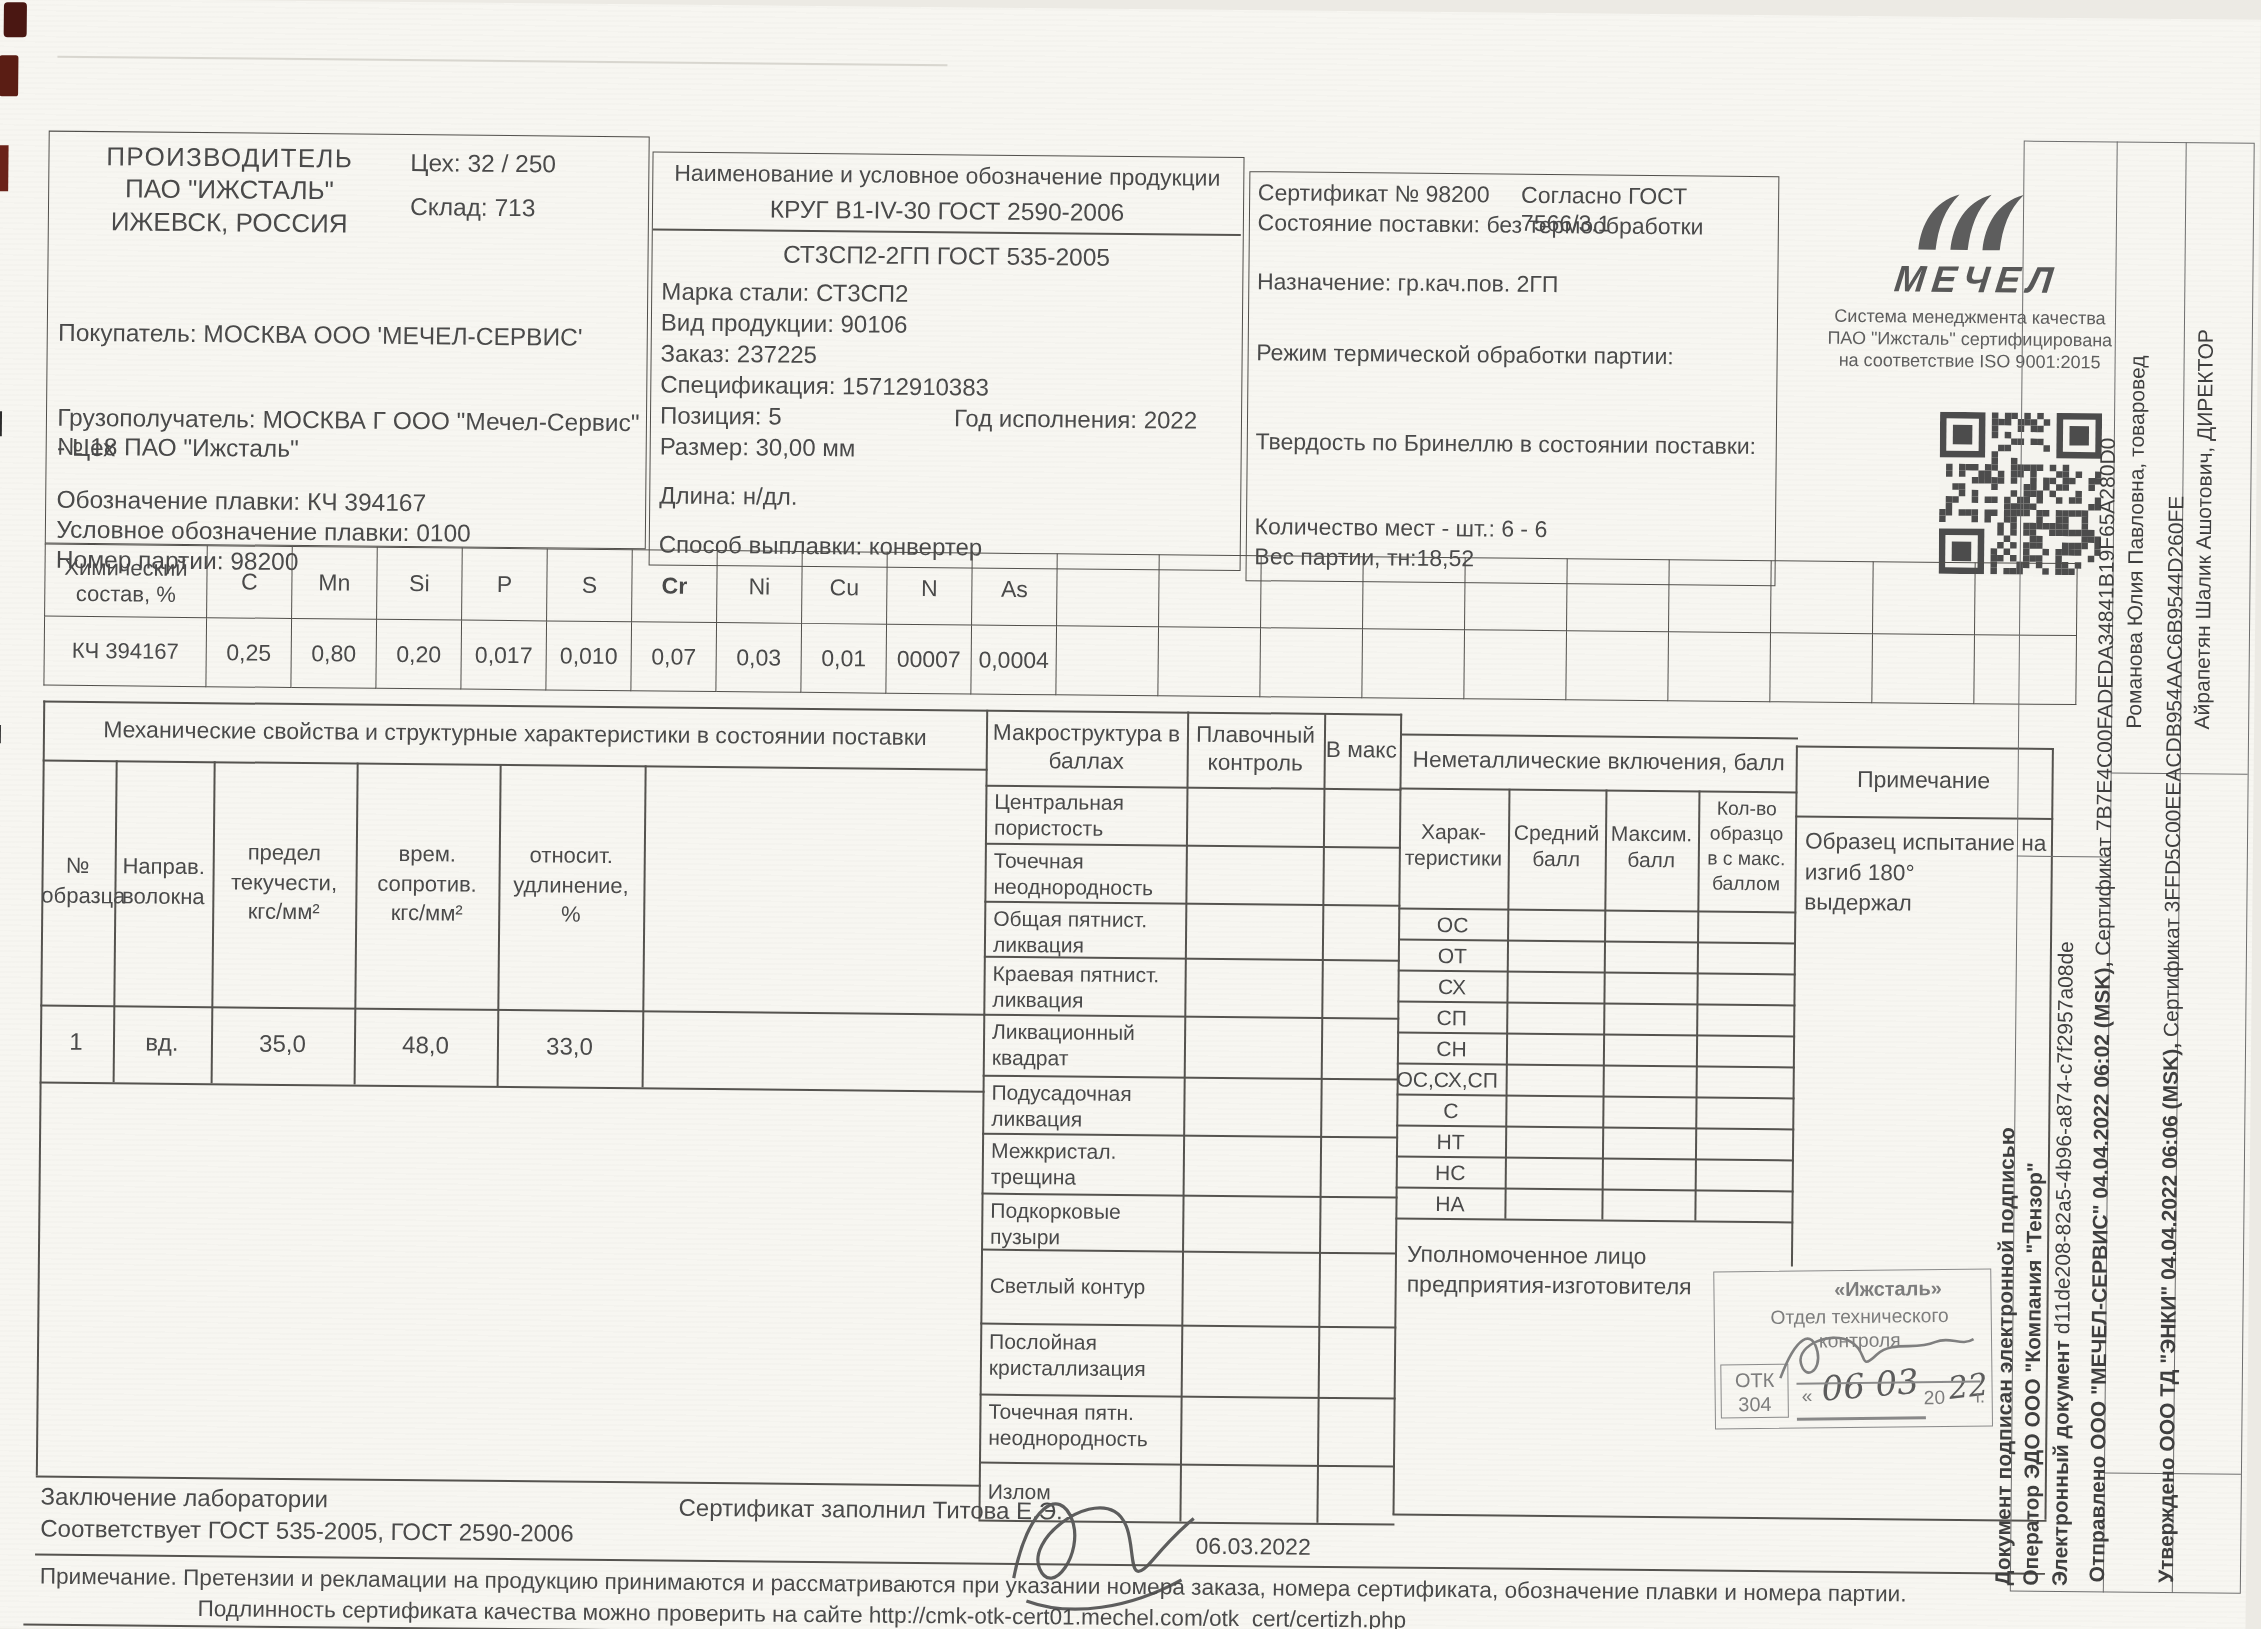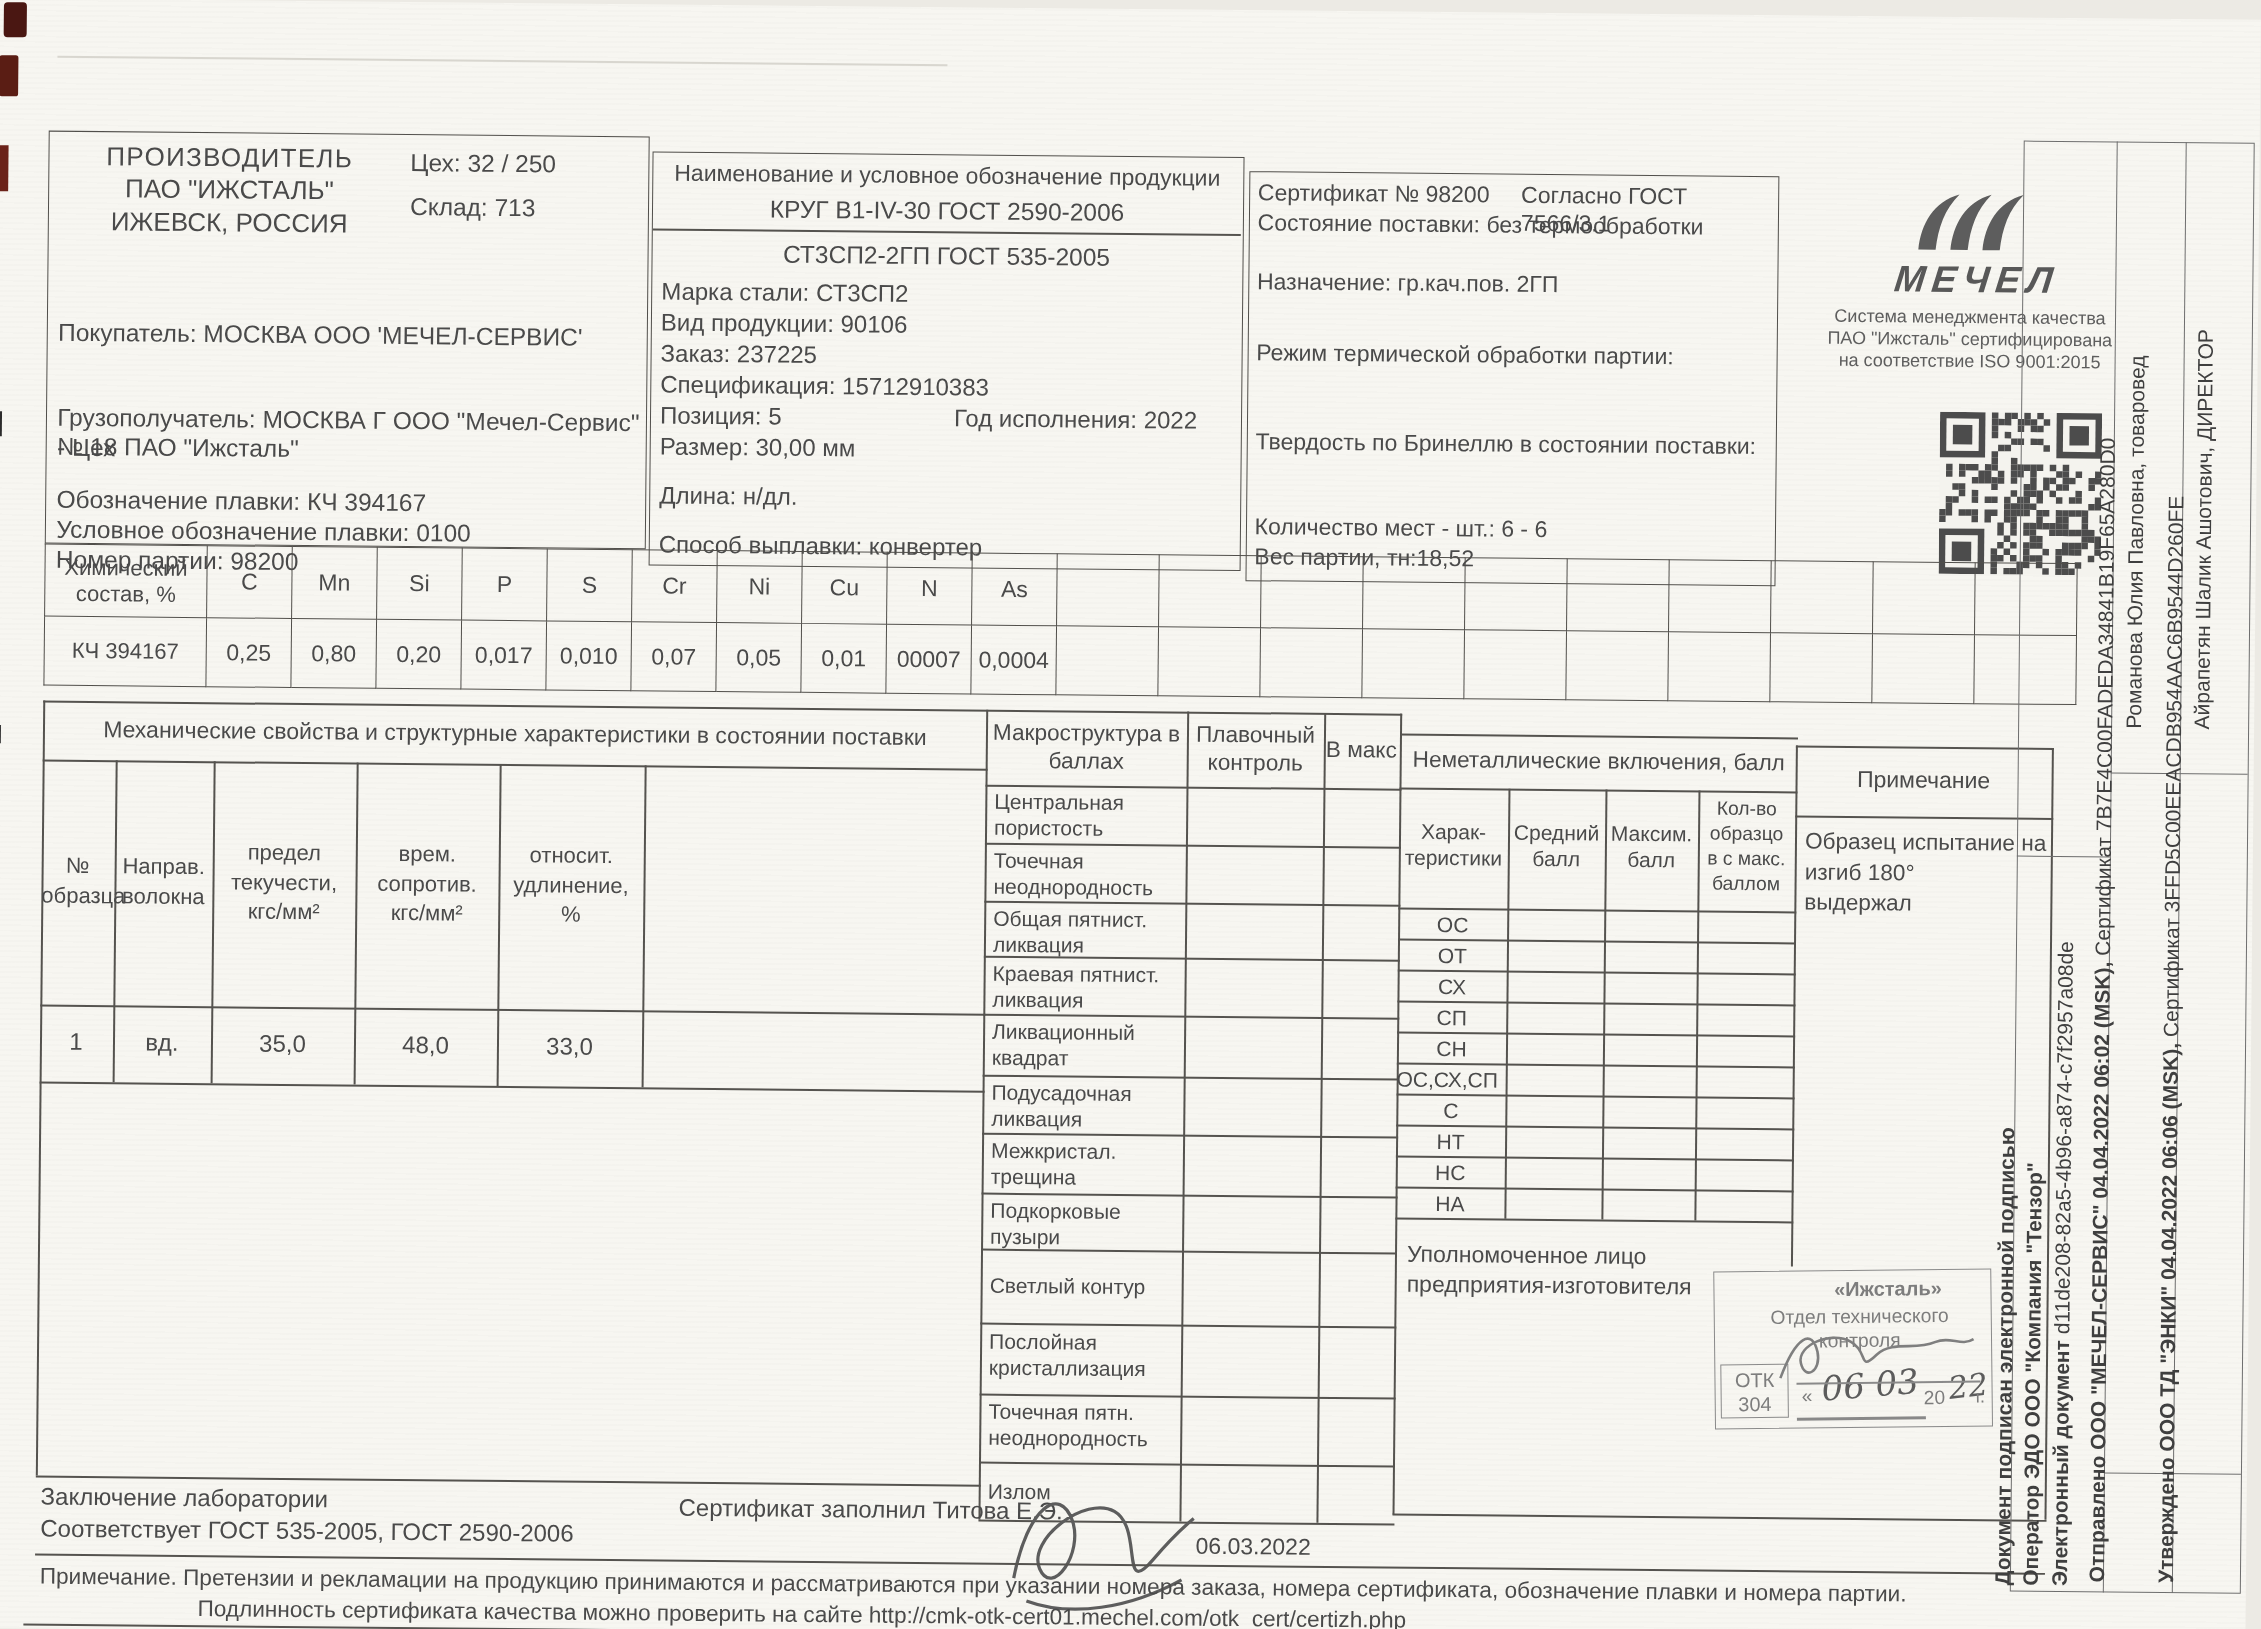--- a/index.html
+++ b/index.html
@@ -300,21 +300,21 @@
   <table class="chem">
     <tbody>
         <tr>
       <td style="width:161px;height:71px;font-size:22px;white-space:pre-line;">Химический
 состав, %</td>
       <td style="width:84px;">C</td>
       <td style="width:84px;border-radius:28px;">Mn</td>
       <td style="width:84px;">Si</td>
       <td style="width:84px;">P</td>
       <td style="width:84px;">S</td>
-      <td style="width:84px;">Cr</td>
+      <td style="width:84px;font-weight:bold;">Cr</td>
       <td style="width:84px;">Ni</td>
       <td style="width:84px;">Cu</td>
       <td style="width:84px;">N</td>
       <td style="width:84px;">As</td>
       <td style="width:101px;"></td>
           <td style="width:101px;"></td>
           <td style="width:101px;"></td>
           <td style="width:101px;"></td>
           <td style="width:101px;"></td>
           <td style="width:101px;"></td>
@@ -324,21 +324,21 @@
           <td style="width:101px;"></td>
     </tr>
     <tr>
       <td style="height:68px;font-size:22px;">КЧ 394167</td>
       <td>0,25</td>
       <td>0,80</td>
       <td>0,20</td>
       <td>0,017</td>
       <td>0,010</td>
       <td>0,07</td>
-      <td>0,05</td>
+      <td>0,03</td>
       <td>0,01</td>
       <td>00007</td>
       <td>0,0004</td>
       <td></td>
           <td></td>
           <td></td>
           <td></td>
           <td></td>
           <td></td>
           <td></td>

